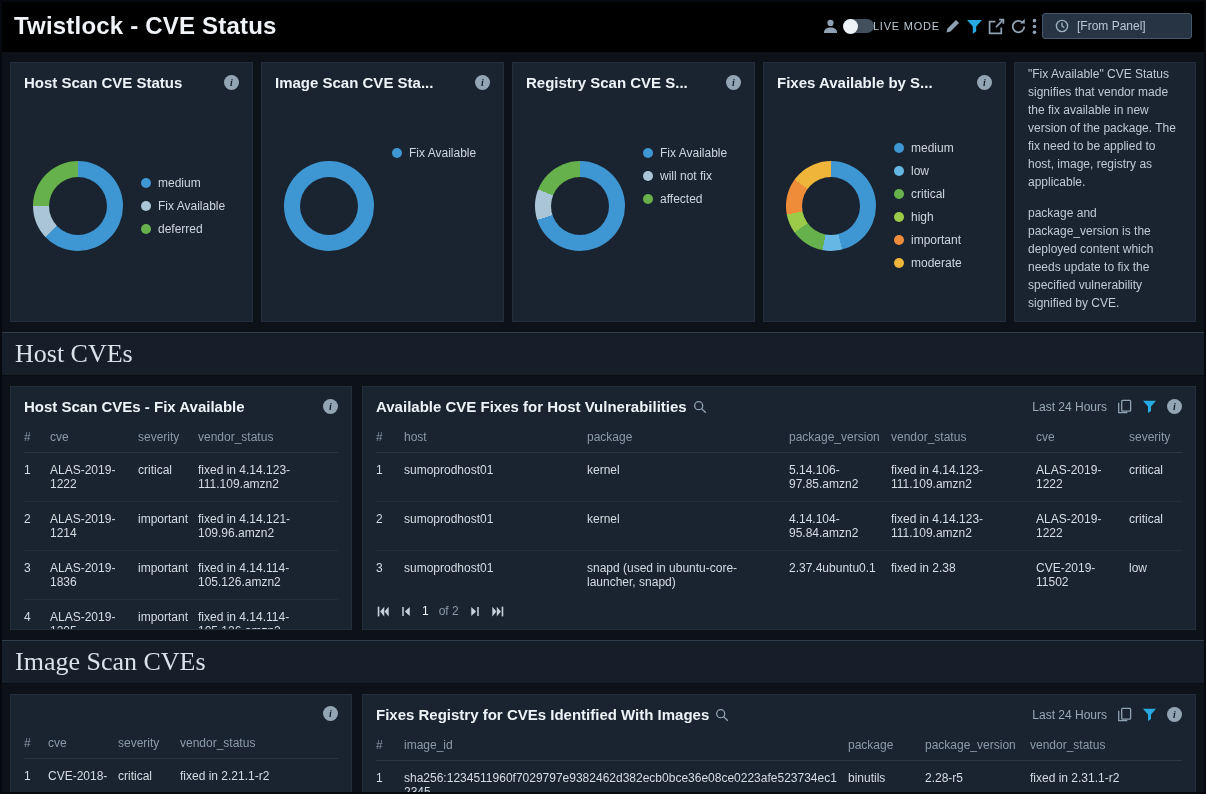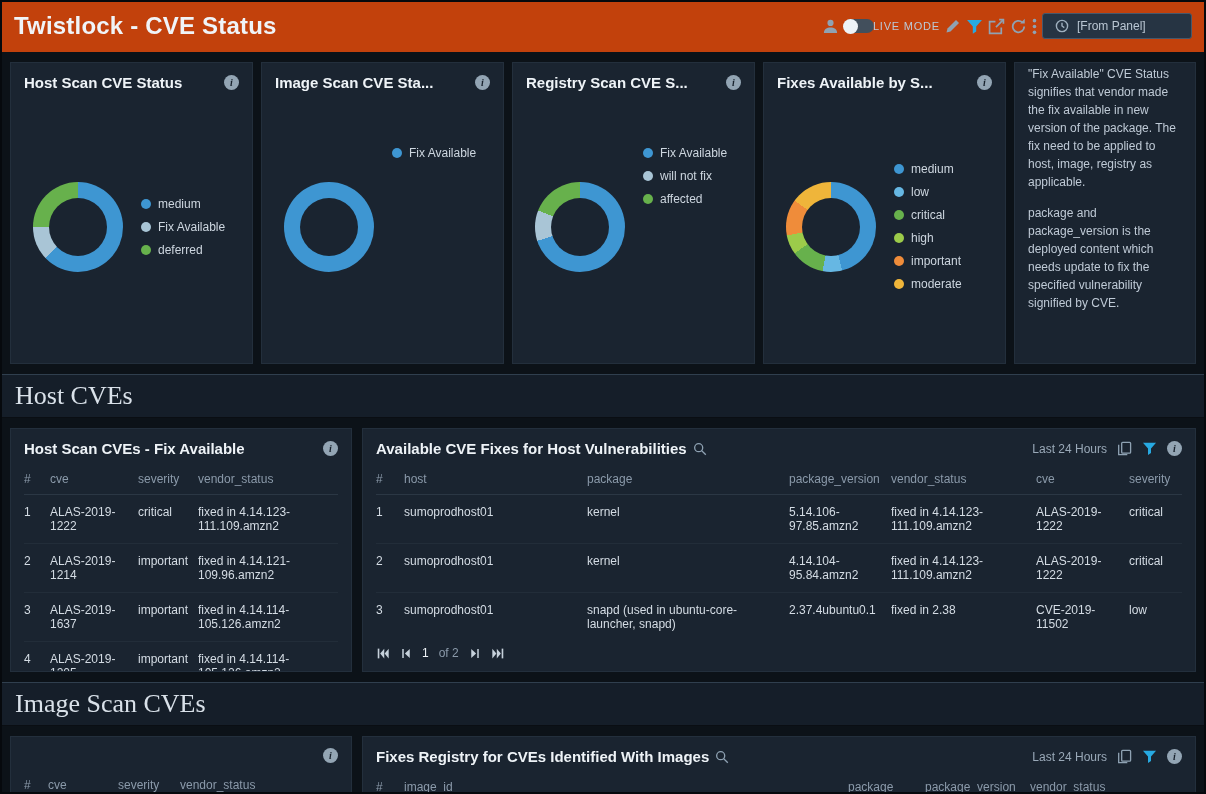--- a/index.html
+++ b/index.html
@@ -4,33 +4,33 @@
 <style>
   * { margin:0; padding:0; box-sizing:border-box; }
   html,body { width:1206px; height:794px; overflow:hidden; }
   body {
     background:#0c1218;
     font-family:"Liberation Sans", sans-serif;
     color:#d8dfe7;
     outline:2px solid #06090d; outline-offset:-2px;
   }
   
-  .topbar { height:52px; background:#c2410c; display:flex; align-items:center; padding:0 14px; }
+  .topbar { height:52px; background:#000000; display:flex; align-items:center; padding:0 14px; }
   .page-title { font-size:24px; font-weight:600; color:#f0f4f8; letter-spacing:.2px; }
   .topbar-controls { margin-left:auto; display:flex; align-items:center; gap:5px; }
   .iconbtn { background:none; border:none; padding:0; cursor:pointer; display:flex; align-items:center; }
   .iconbtn svg { display:block; }
   .toggle { width:30px; height:14px; border-radius:8px; background:#424f5c; display:inline-flex; align-items:center; cursor:pointer; }
   .knob { width:15px; height:15px; border-radius:50%; background:#eef3f7; margin-left:-1px; display:block; }
   .live-label { font-size:11px; letter-spacing:.8px; color:#bcc9d6; margin-left:-6px; }
   .timebox { display:flex; align-items:center; gap:8px; border:1px solid #46586c; background:#263443;
              border-radius:3px; padding:5px 12px; min-width:150px; cursor:pointer; font-size:12px; color:#b9c6d3; }
   
   .row { margin:10px; display:grid; gap:8px; }
-  .row1 { grid-template-columns:repeat(4, 243px) 1fr; height:302px; }
+  .row1 { grid-template-columns:repeat(4, 243px) 1fr; height:260px; }
   .row2 { grid-template-columns:342px 1fr; gap:10px; height:244px; }
   .row3 { grid-template-columns:342px 1fr; gap:10px; height:260px; }
   .panel { background:#1a2430; border:1px solid #232f3c; overflow:hidden; display:flex; flex-direction:column; }
   .panel-head { display:flex; align-items:center; padding:11px 13px 7px; flex:0 0 auto; }
   .panel-title { font-size:15px; font-weight:700; color:#eef3f7; white-space:nowrap; overflow:hidden; text-overflow:ellipsis; }
   .info { width:15px; height:15px; border-radius:50%; background:#93a5b4; color:#17212c; font-size:10px; font-weight:bold;
           display:inline-flex; align-items:center; justify-content:center; flex:0 0 auto; cursor:pointer; }
   .info::after { content:"i"; font-family:"Liberation Serif", serif; font-style:italic; }
   .ml-auto { margin-left:auto; }
   .head-right { margin-left:auto; display:flex; align-items:center; gap:10px; }
@@ -275,21 +275,21 @@
             <td>fixed in 4.14.123-111.109.amzn2</td>
           </tr>
           <tr>
             <td>2</td>
             <td>ALAS-2019-1214</td>
             <td>important</td>
             <td>fixed in 4.14.121-109.96.amzn2</td>
           </tr>
           <tr>
             <td>3</td>
-            <td>ALAS-2019-1637</td>
+            <td>ALAS-2019-1836</td>
             <td>important</td>
             <td>fixed in 4.14.114-105.126.amzn2</td>
           </tr>
           <tr>
             <td>4</td>
             <td>ALAS-2019-1205</td>
             <td>important</td>
             <td>fixed in 4.14.114-105.126.amzn2</td>
           </tr>
         </tbody>

